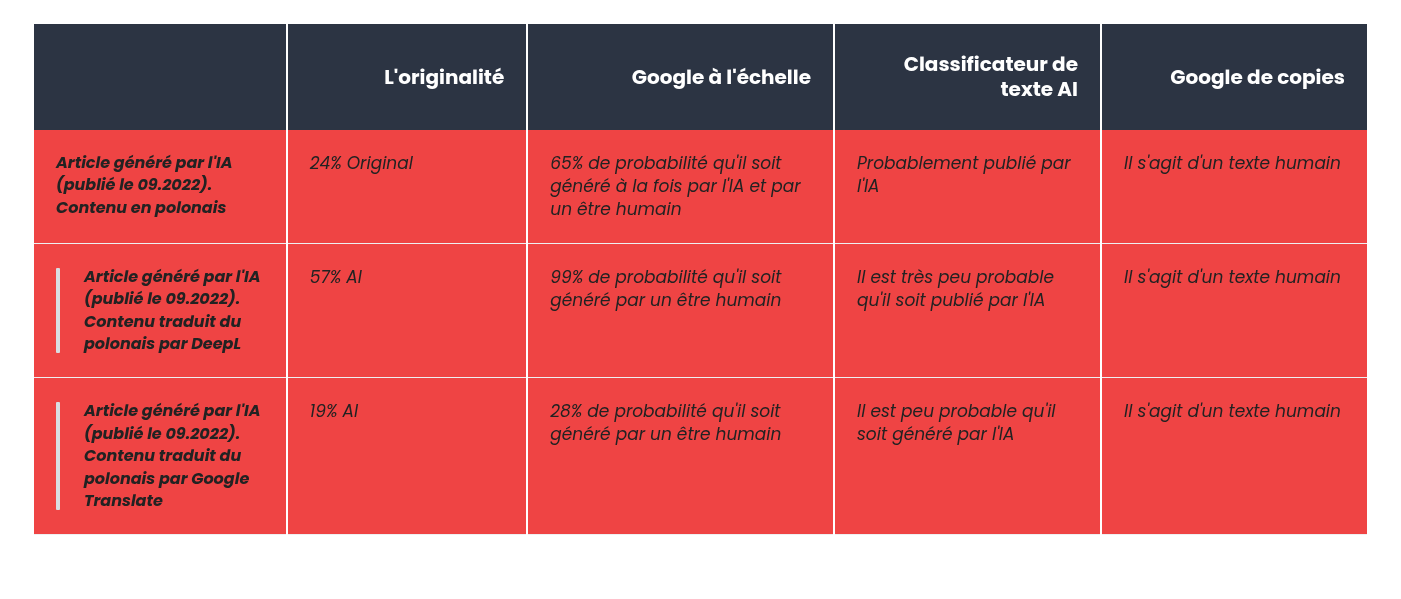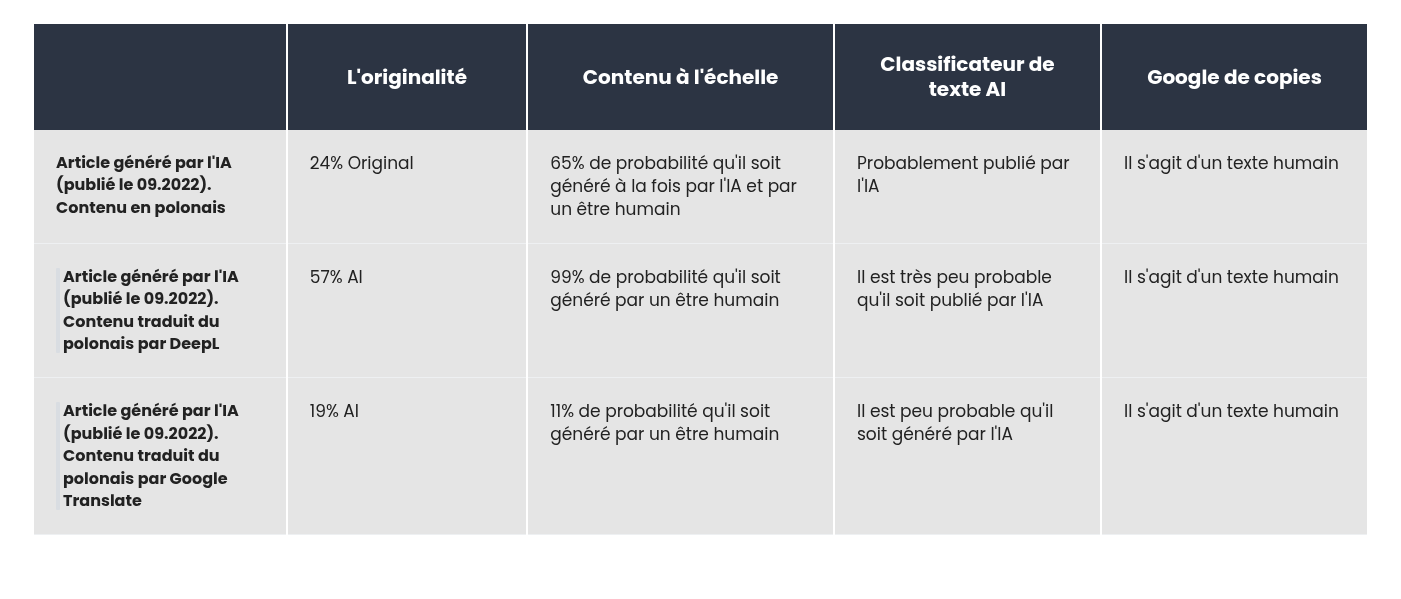--- a/index.html
+++ b/index.html
@@ -29,46 +29,47 @@
   }
   .table col.c-rowhead { width: 19%; }
   .table col.c-orig    { width: 18%; }
   .table col.c-scale   { width: 23%; }
   .table col.c-class   { width: 20%; }
   .table col.c-leaks   { width: 20%; }
 
   .table thead th {
     background: var(--header-bg);
     color: var(--header-fg);
-    text-align: center;
+    text-align: right;
     font-weight: 700;
     font-size: 20px;
     padding: 28px var(--cell-pad-x);
     vertical-align: middle;
     line-height: 1.25;
   }
   .table thead th:first-child {
     background: var(--header-bg);
   }
 
   .table tbody td {
     padding: var(--cell-pad-y) var(--cell-pad-x);
     vertical-align: top;
     border-bottom: 1px solid var(--row-border);
-    background: #e5e5e5;
+    background: #ef4444;
+    font-style: italic;
   }
 
   .row-head {
     font-weight: 700;
     font-size: 16px;
     line-height: 1.4;
   }
   .row-head.quoted {
     position: relative;
-    padding-left: 7px;
+    padding-left: 28px;
   }
   .row-head.quoted::before {
     content: "";
     position: absolute;
     left: 0;
     top: 2px;
     bottom: 2px;
     width: 4px;
     background: var(--quote-bar);
     border-radius: 1px;
@@ -82,21 +83,21 @@
     <col class="c-rowhead">
     <col class="c-orig">
     <col class="c-scale">
     <col class="c-class">
     <col class="c-leaks">
   </colgroup>
   <thead>
     <tr>
       <th></th>
       <th>L'originalité</th>
-      <th>Contenu à l'échelle</th>
+      <th>Google à l'échelle</th>
       <th>Classificateur de texte AI</th>
       <th>Google de copies</th>
     </tr>
   </thead>
   <tbody>
     <tr>
       <td>
         <div class="row-head">Article généré par l'IA (publié le 09.2022). Contenu en polonais</div>
       </td>
       <td>24% Original</td>
@@ -111,18 +112,18 @@
       <td>57% AI</td>
       <td>99% de probabilité qu'il soit généré par un être humain</td>
       <td>Il est très peu probable qu'il soit publié par l'IA</td>
       <td>Il s'agit d'un texte humain</td>
     </tr>
     <tr>
       <td>
         <div class="row-head quoted">Article généré par l'IA (publié le 09.2022). Contenu traduit du polonais par Google Translate</div>
       </td>
       <td>19% AI</td>
-      <td>11% de probabilité qu'il soit généré par un être humain</td>
+      <td>28% de probabilité qu'il soit généré par un être humain</td>
       <td>Il est peu probable qu'il soit généré par l'IA</td>
       <td>Il s'agit d'un texte humain</td>
     </tr>
   </tbody>
 </table>
 
 </body></html>

